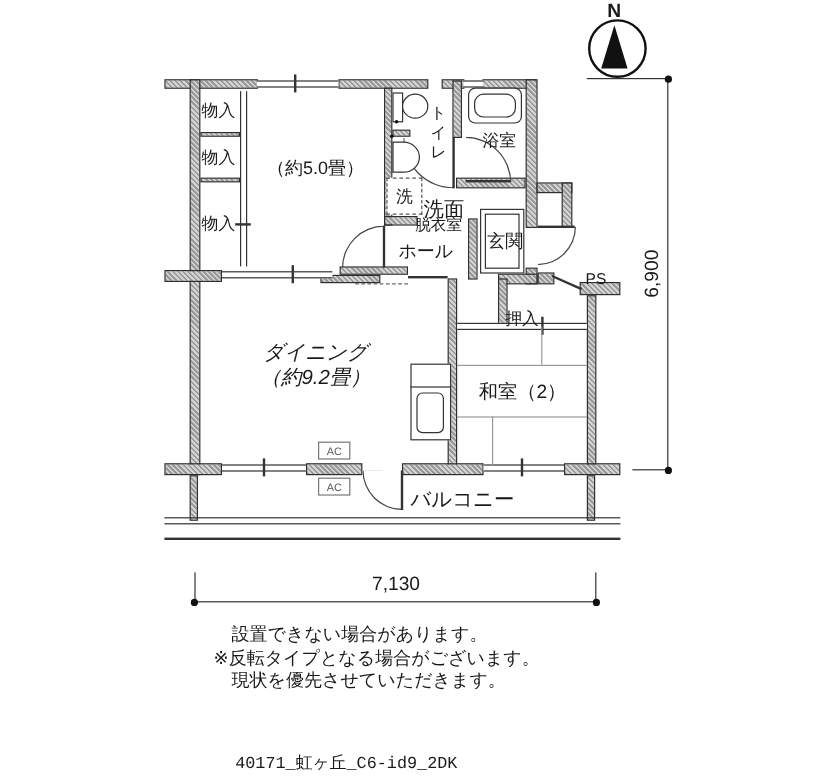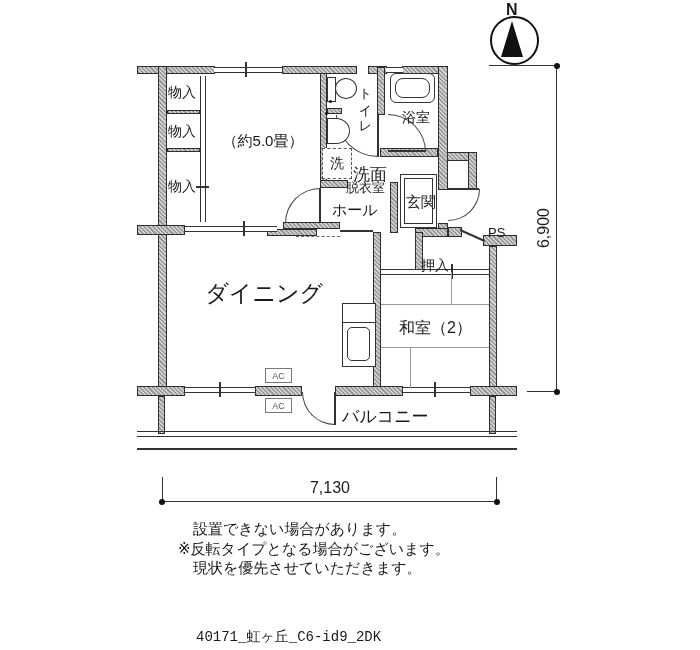--- a/index.html
+++ b/index.html
@@ -149,22 +149,23 @@
     <div>（約5.0畳）</div>
   </div>
   <div class="lbl" style="left:357px;top:79px;font-size:13px;writing-mode:vertical-rl;letter-spacing:2px;">トイレ</div>
   <div class="lbl" style="left:402px;top:109px;font-size:14px;">浴室</div>
   <div class="lbl" style="left:353px;top:165px;font-size:17px;">洗面</div>
   <div class="lbl" style="left:346px;top:181px;font-size:13px;">脱衣室</div>
   <div class="lbl" style="left:332px;top:201px;font-size:15px;">ホール</div>
   <div class="lbl" style="left:406px;top:193px;font-size:15px;">玄関</div>
   <div class="lbl" style="left:488px;top:226px;font-size:13px;">PS</div>
   <div class="lbl" style="left:421px;top:242px;font-size:14px;margin-top:15px;">押入</div>
-  <div class="abs" style="left:203px;top:283px;width:120px;text-align:right;font-size:23px;line-height:21px;">
+  <div class="abs" style="left:203px;top:283px;width:120px;text-align:center;font-size:17px;line-height:21px;font-style:italic;">
     <div>ダイニング</div>
+    <div>（約9.2畳）</div>
   </div>
   <div class="lbl" style="left:399px;top:319px;font-size:16px;">和室（2）</div>
   <div class="lbl" style="left:342px;top:407px;font-size:17px;">バルコニー</div>
 
   <div class="ln" style="left:162px;top:501px;width:335px;height:1.2px;"></div>
   <div class="ln" style="left:162px;top:477px;width:1.2px;height:25px;"></div>
   <div class="ln" style="left:496px;top:477px;width:1.2px;height:25px;"></div>
   <div class="dot" style="left:159px;top:499px;"></div>
   <div class="dot" style="left:494px;top:499px;"></div>
   <div class="abs" style="left:290px;top:479px;width:80px;text-align:center;font-size:16px;">7,130</div>

